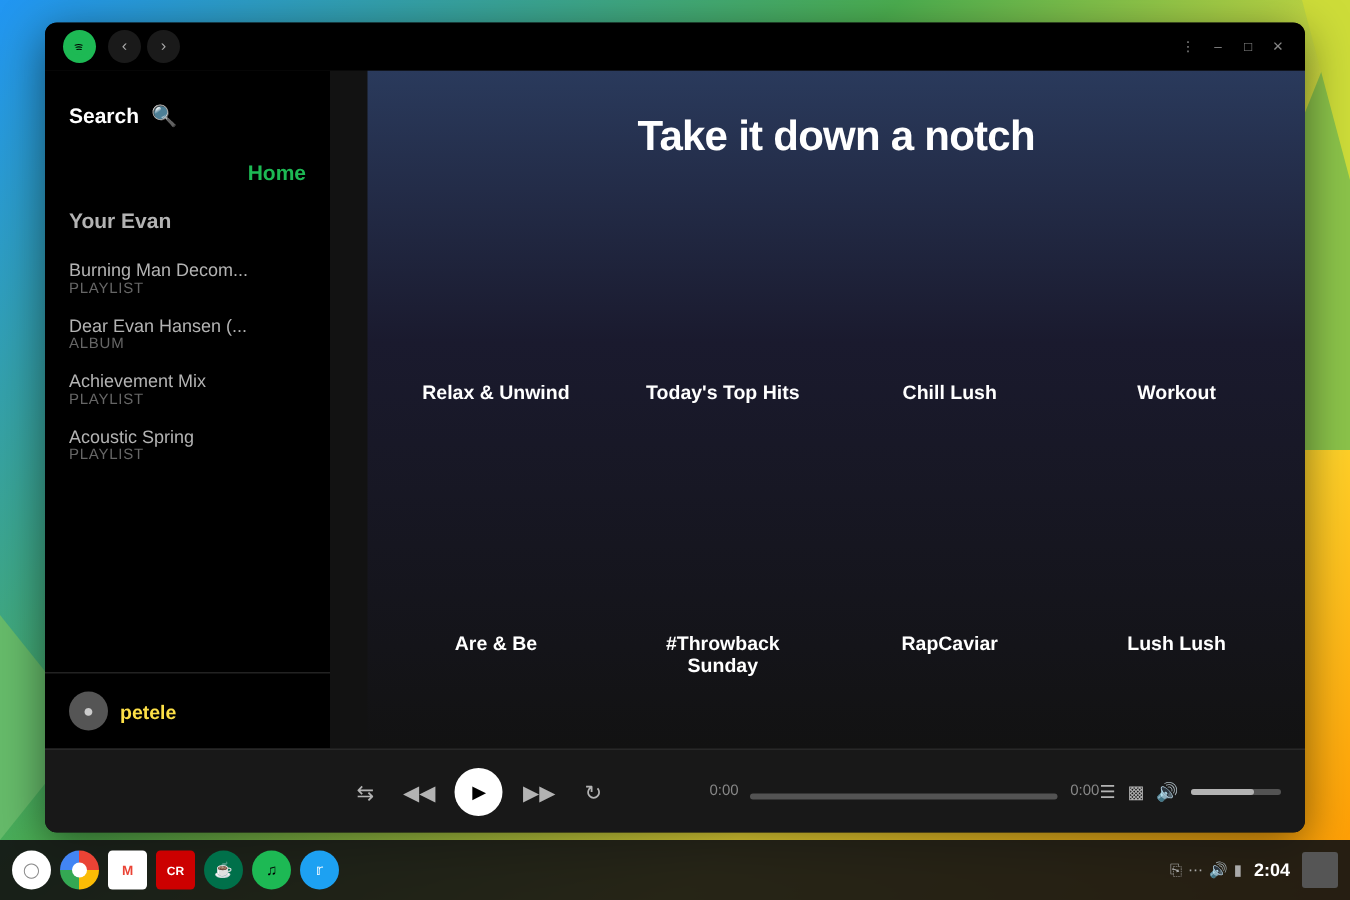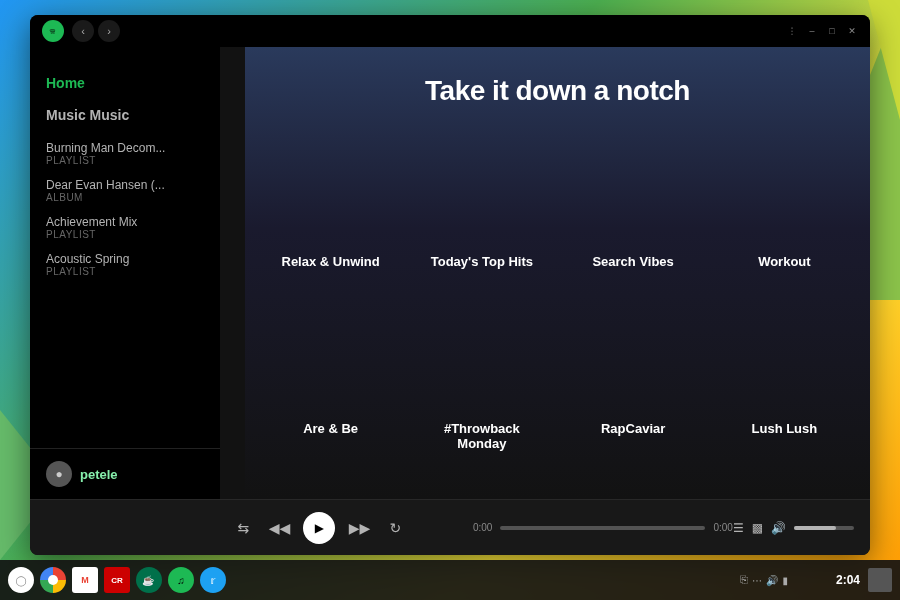--- a/index.html
+++ b/index.html
@@ -72,21 +72,21 @@
     .taskbar-icon.spotify-tb { background: #1db954; border-radius: 50%; }
     .taskbar-icon.twitter { background: #1da1f2; border-radius: 50%; }
     .taskbar-right {
       margin-left: auto;
       display: flex;
       align-items: center;
       gap: 8px;
       color: #fff;
       font-size: 11px;
     }
-    .taskbar-right .time { font-weight: 600; font-size: 12px; margin-left: 40px; }
+    .taskbar-right .time { font-weight: 600; font-size: 12px; }
     .taskbar-status-icons { display: flex; gap: 4px; align-items: center; }
 
     
     .app-window {
       position: absolute;
       top: 15px;
       left: 30px;
       width: 840px;
       height: 540px;
       background: #121212;
@@ -167,21 +167,21 @@
     .search-icon-small { color: #aaa; font-size: 14px; }
     .sidebar-nav {
       padding: 4px 0;
     }
     .sidebar-nav-item {
       padding: 8px 16px;
       font-size: 14px;
       font-weight: 600;
       cursor: pointer;
     }
-    .sidebar-nav-item.active { color: #1db954; }
+    .sidebar-nav-item.active { color: #1db954; text-align: right; }
     .sidebar-nav-item.inactive { color: #b3b3b3; }
     .sidebar-section-label {
       padding: 16px 16px 6px;
       color: #888;
       font-size: 10px;
       font-weight: 700;
       letter-spacing: 1px;
       text-transform: uppercase;
     }
     .recently-played-list { flex: 1; overflow-y: auto; }
@@ -213,21 +213,21 @@
       border-top: 1px solid #222;
     }
     .user-avatar {
       width: 26px; height: 26px;
       border-radius: 50%;
       background: #555;
       display: flex; align-items: center; justify-content: center;
       color: #ccc;
       font-size: 12px;
     }
-    .user-name { color: #86efac; font-size: 13px; font-weight: 600; }
+    .user-name { color: #fde047; font-size: 13px; font-weight: 600; }
 
     
     .main-content {
       flex: 1;
       background: #1a1a2e;
       background: linear-gradient(180deg, #2a3a5c 0%, #1a1a2e 40%, #121212 100%);
       overflow-y: auto;
       display: flex;
       flex-direction: column;
       margin-left: 25px;
@@ -518,23 +518,27 @@
       <div class="win-ctrl">⋮</div>
       <div class="win-ctrl">–</div>
       <div class="win-ctrl">□</div>
       <div class="win-ctrl">✕</div>
     </div>
   </div>
 
   <div class="app-body">
 
     <div class="sidebar">
+      <div class="sidebar-search">
+        <span class="sidebar-search-text">Search</span>
+        <span class="search-icon-small">🔍</span>
+      </div>
       <div class="sidebar-nav">
         <div class="sidebar-nav-item active">Home</div>
-        <div class="sidebar-nav-item inactive">Music Music</div>
+        <div class="sidebar-nav-item inactive">Your Evan</div>
       </div>
       <div class="recently-played-list">
         <div class="rp-item">
           <div class="rp-item-title">Burning Man Decom...</div>
           <div class="rp-item-subtitle">PLAYLIST</div>
         </div>
         <div class="rp-item">
           <div class="rp-item-title">Dear Evan Hansen (...</div>
           <div class="rp-item-subtitle">ALBUM</div>
         </div>
@@ -582,21 +586,21 @@
         </div>
 
         <div class="card">
           <div class="card-image">
             <div class="card-img-inner card-chill">
 
               <div class="card-chill-person"></div>
 
             </div>
           </div>
-          <div class="card-label">Search Vibes</div>
+          <div class="card-label">Chill Lush</div>
         </div>
 
         <div class="card">
           <div class="card-image">
             <div class="card-img-inner card-workout">
 
               <div class="card-workout-person"></div>
 
               <div class="card-workout-text">Workout</div>
             </div>
@@ -622,21 +626,21 @@
         <div class="card">
           <div class="card-image">
             <div class="card-img-inner card-throwback">
 
               <div class="cassette">
                 <div class="cassette-reel"></div>
                 <div class="cassette-reel"></div>
               </div>
             </div>
           </div>
-          <div class="card-label">#Throwback Monday</div>
+          <div class="card-label">#Throwback Sunday</div>
         </div>
 
         <div class="card">
           <div class="card-image">
             <div class="card-img-inner card-rapcaviar">
 
               <div class="rapcaviar-figure"></div>
 
             </div>
           </div>
@@ -662,21 +666,21 @@
 
   <div class="player-bar">
     <div style="min-width:120px;"></div>
     <div class="player-controls">
       <div class="ctrl-btn">⇆</div>
       <div class="ctrl-btn">◀◀</div>
       <div class="play-btn">▶</div>
       <div class="ctrl-btn">▶▶</div>
       <div class="ctrl-btn">↻</div>
     </div>
-    <div style="display:flex;align-items:center;gap:8px;min-width:260px;justify-content:center;">
+    <div style="display:flex;align-items:flex-end;gap:8px;min-width:260px;justify-content:center;">
       <span class="time-text">0:00</span>
       <div class="progress-bar"></div>
       <span class="time-text">0:00</span>
     </div>
     <div class="player-right">
       <span style="color:#b3b3b3;font-size:12px;cursor:pointer;">☰</span>
       <span style="color:#b3b3b3;font-size:12px;cursor:pointer;">▩</span>
       <span class="vol-icon">🔊</span>
       <div class="vol-bar">
         <div class="vol-fill"></div>

